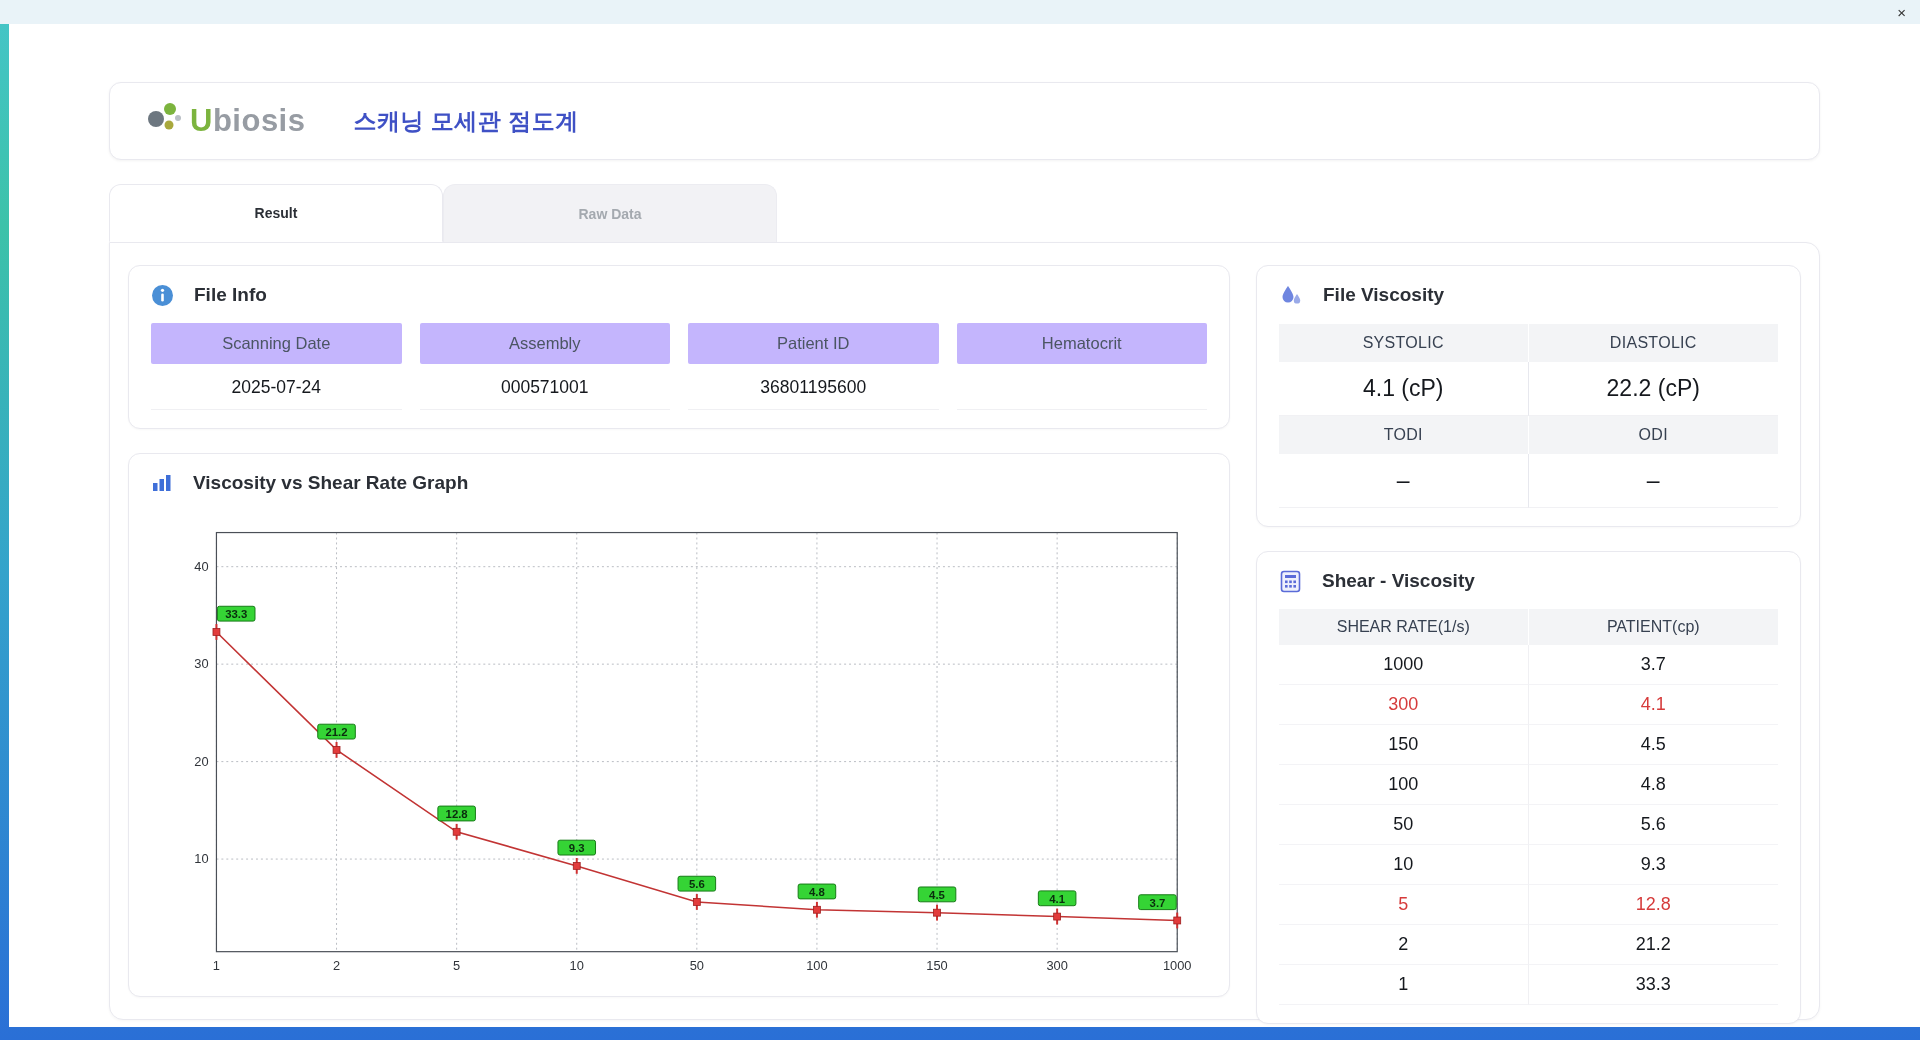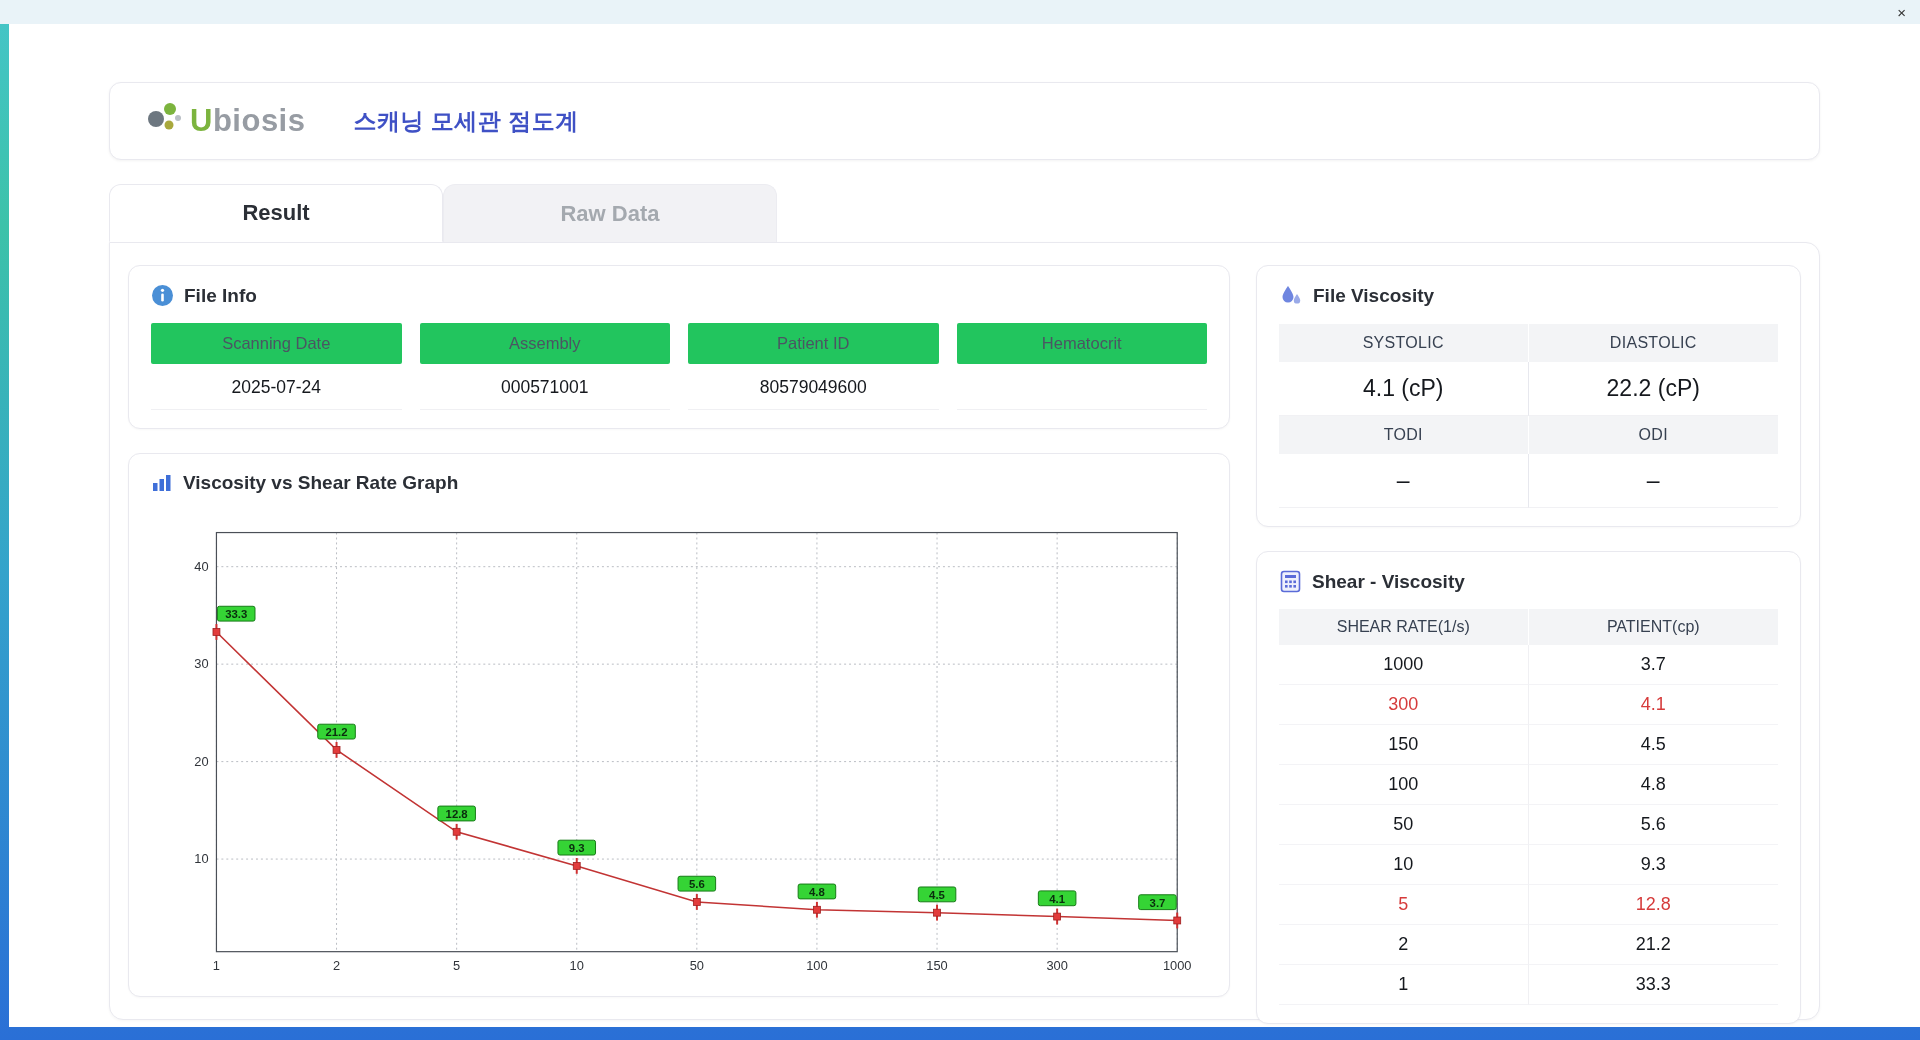--- a/index.html
+++ b/index.html
@@ -23,42 +23,42 @@
     padding:0 34px; gap:48px; background:#fff; }
   .logo { display:flex; align-items:center; gap:6px; }
   .logo-text { font-size:31px; font-weight:700; letter-spacing:.5px; }
   .logo-u { color:#7cb43e; }
   .logo-rest { color:#979ca3; font-weight:600; }
   .app-title { font-size:23px; font-weight:700; color:#3f51c5; letter-spacing:.5px; }
 
   
   .tabs { display:flex; margin-top:24px; position:relative; z-index:2; }
   .tab { width:334px; height:58px; display:flex; align-items:center; justify-content:center;
-    font-size:22px; font-weight:700; border-radius:12px 12px 0 0; cursor:pointer; }
+    font-size:14px; font-weight:700; border-radius:12px 12px 0 0; cursor:pointer; }
   .tab.active { background:#fff; border:1px solid #e9e9ef; border-bottom:1px solid #fff;
     color:#2b2f36; margin-bottom:-1px; }
   .tab.inactive { background:#f2f2f5; border:1px solid #ececf1; border-bottom:none;
     color:#a4a9af; font-weight:600; }
 
   
   .content-panel { border:1px solid #e9e9ef; border-radius:0 14px 14px 14px;
     background:#fff; box-shadow:0 1px 3px rgba(0,0,0,.04);
     padding:22px 18px; display:flex; gap:26px; height:778px; position:relative; z-index:1; }
   .col-left { flex:1 1 auto; display:flex; flex-direction:column; gap:24px; min-width:0; }
   .col-right { flex:0 0 545px; display:flex; flex-direction:column; gap:24px; }
 
   .card { border:1px solid #e9e9ef; border-radius:12px; background:#fff;
     box-shadow:0 1px 2px rgba(0,0,0,.03); padding:18px 22px; }
-  .card-head { display:flex; align-items:center; gap:10px; margin-bottom:16px; }
+  .card-head { display:flex; align-items:flex-start; gap:20px; margin-bottom:16px; }
   .card-title { font-size:19px; font-weight:700; color:#2b2f36; }
   .icon { display:inline-flex; align-items:center; justify-content:center; }
 
   
   .fi-grid { display:grid; grid-template-columns:repeat(4,1fr); column-gap:18px; }
-  .fi-label { background:#22c55e; text-align:center; padding:11px 0; color:#4b5563;
+  .fi-label { background:#c4b5fd; text-align:center; padding:11px 0; color:#4b5563;
     font-size:16.5px; border-radius:2px; }
   .fi-value { text-align:center; padding:13px 0 11px; font-size:17.5px; color:#15181d;
     border-bottom:1px solid #f0f0f3; min-height:44px; }
 
   
   .graph-card { flex:1 1 auto; display:flex; flex-direction:column; min-height:0; }
   .chart-wrap { flex:1; display:flex; align-items:flex-start; padding:6px 10px 0 18px; }
   svg.chart { width:1040px; height:472px; }
   .grid { stroke:#b9bcc2; stroke-width:1; stroke-dasharray:2 3; }
   .plotborder { fill:none; stroke:#4a4f57; stroke-width:1.2; }
@@ -135,21 +135,21 @@
             </span>
             <span class="card-title">File Info</span>
           </div>
           <div class="fi-grid">
             <div class="fi-label">Scanning Date</div>
             <div class="fi-label">Assembly</div>
             <div class="fi-label">Patient ID</div>
             <div class="fi-label">Hematocrit</div>
             <div class="fi-value">2025-07-24</div>
             <div class="fi-value">000571001</div>
-            <div class="fi-value">80579049600</div>
+            <div class="fi-value">36801195600</div>
             <div class="fi-value"></div>
           </div>
         </div>
 
         <div class="card graph-card">
           <div class="card-head">
             <span class="icon">
               <svg width="22" height="22" viewBox="0 0 22 22">
                 <rect x="2" y="11" width="4.5" height="8" fill="#3f6fd8"></rect>
                 <rect x="8.5" y="7" width="4.5" height="12" fill="#3f6fd8"></rect>

